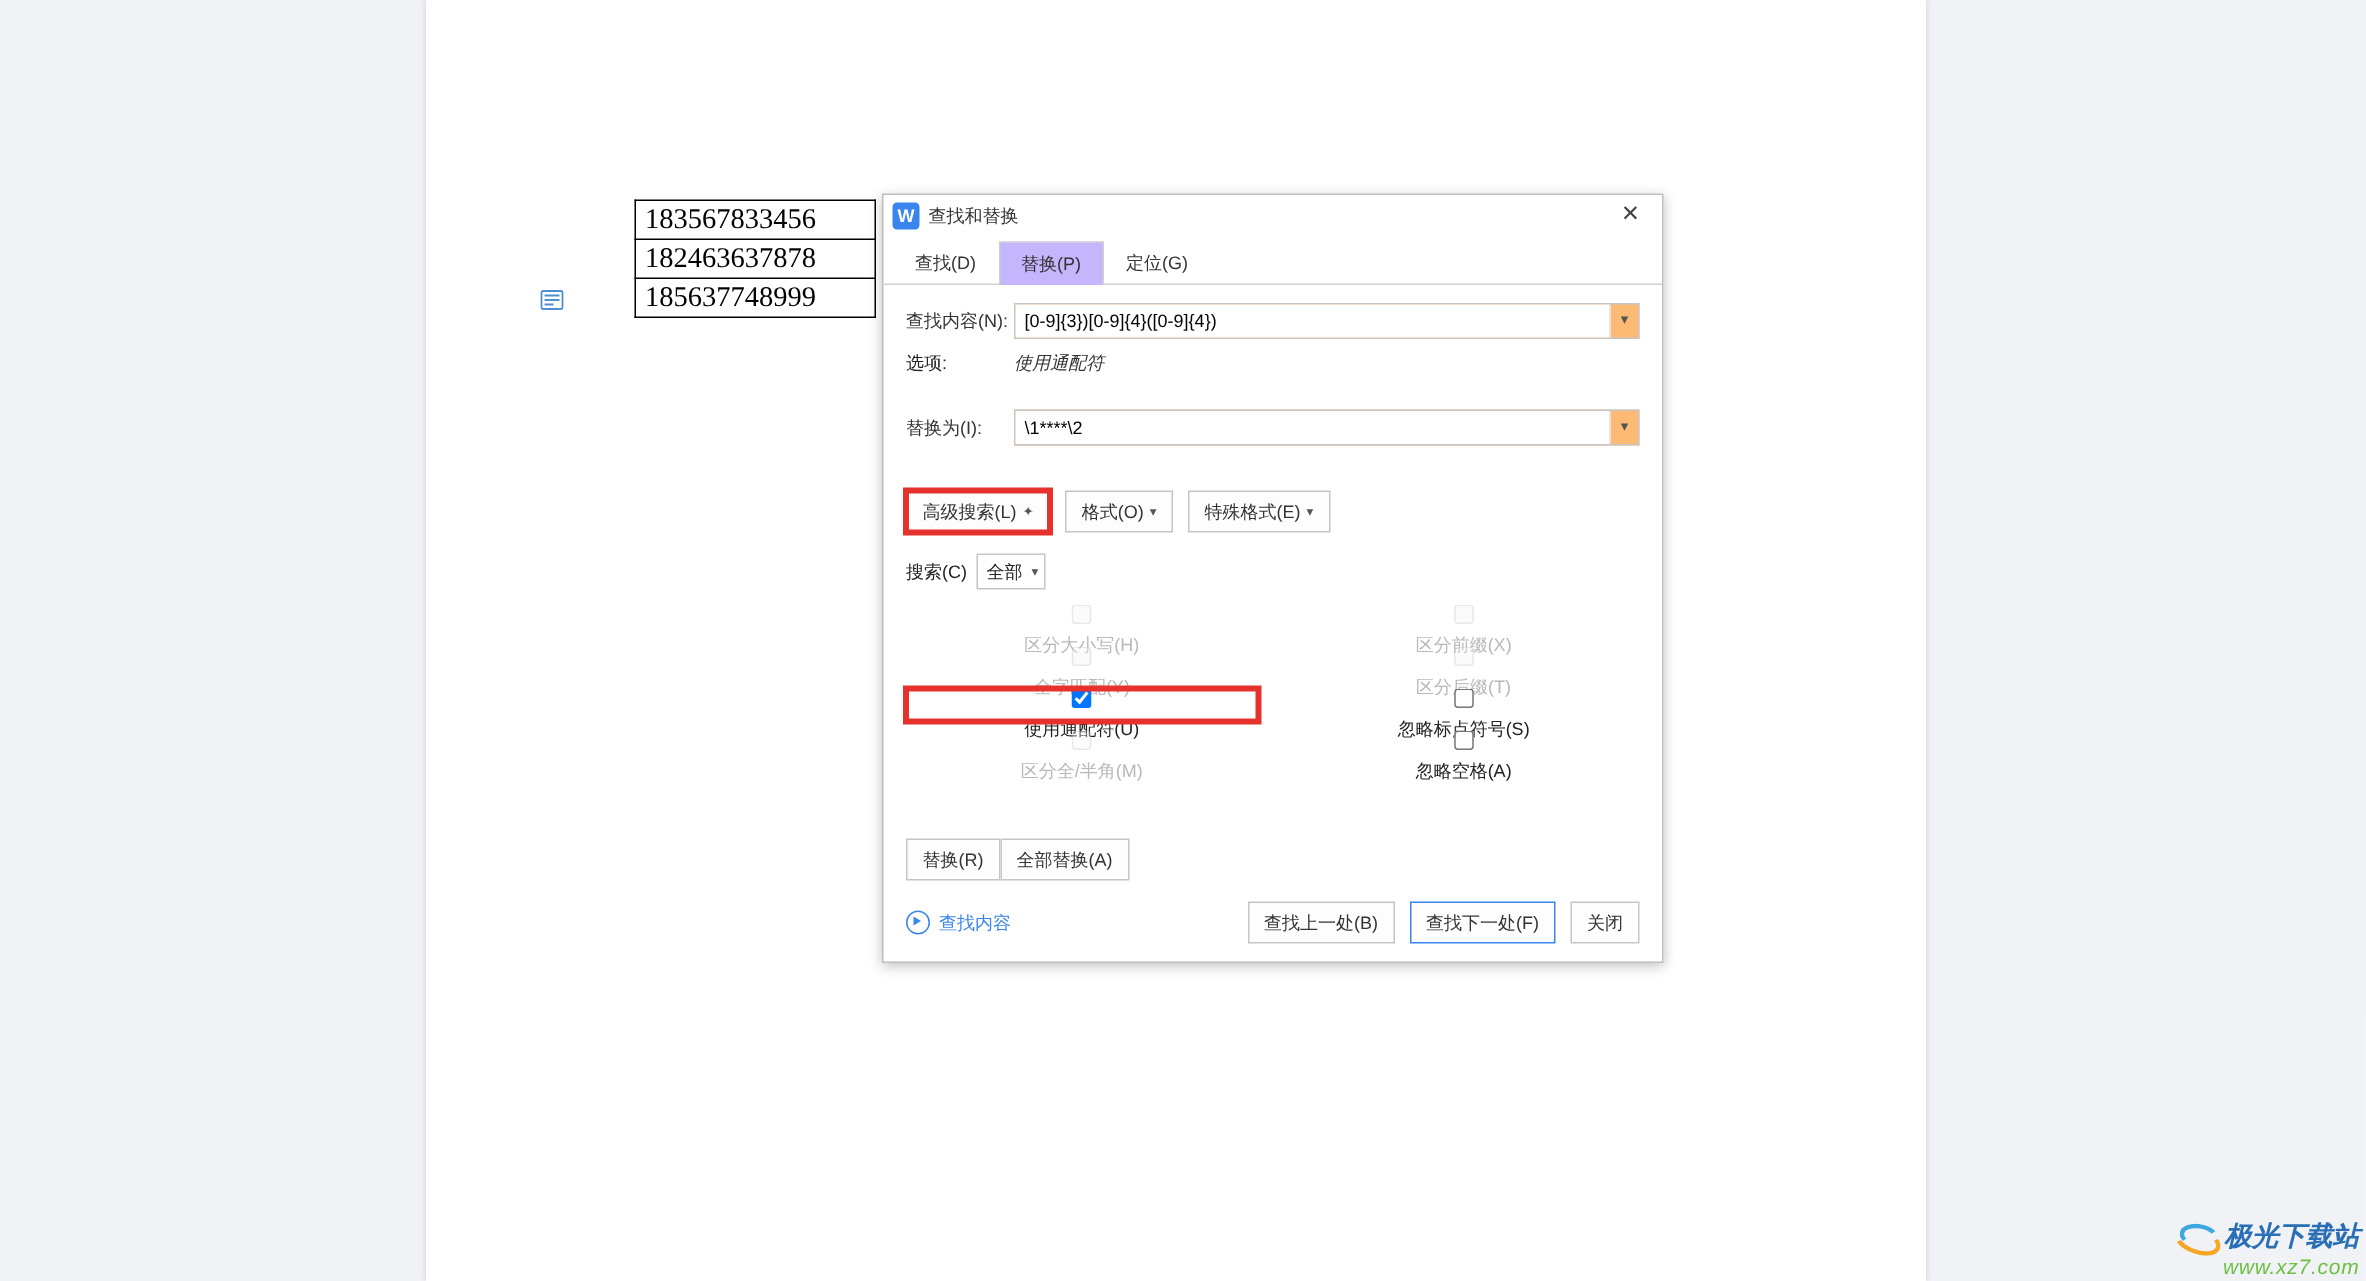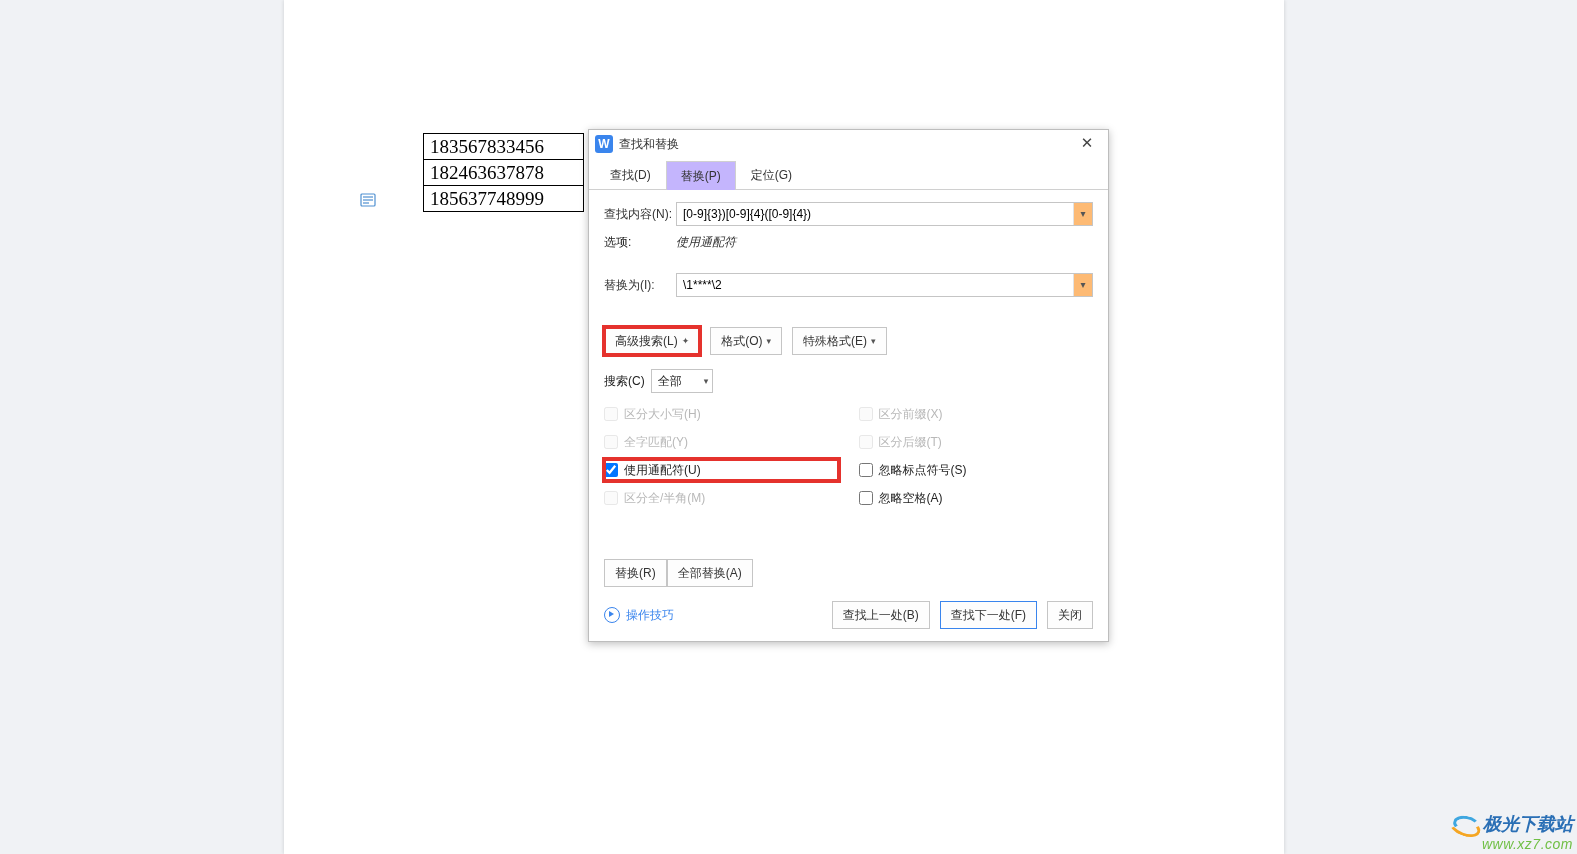--- a/index.html
+++ b/index.html
@@ -212,40 +212,41 @@
     font-size: 12px;
     margin-bottom: 10px;
     gap: 6px;
   }
   .small-select {
     display: inline-flex;
     align-items: center;
     border: 1px solid #c5c5c5;
     height: 22px;
     padding: 0 4px 0 6px;
-    gap: 22px;
+    gap: 6px;
     font-size: 12px;
     cursor: pointer;
   }
   .small-select .arrow { font-size: 9px; color: #555; }
 
   
   .check-grid {
     display: grid;
     grid-template-columns: 1fr 1fr;
     column-gap: 20px;
     row-gap: 6px;
     font-size: 12px;
     margin-bottom: 50px;
   }
   .chk {
     display: flex;
     align-items: center;
     gap: 6px;
     height: 22px;
+    flex-direction: column;
   }
   .chk input[type=checkbox] {
     width: 14px;
     height: 14px;
     margin: 0;
   }
   .chk.disabled { color: #b8b8b8; }
   .chk.disabled input[type=checkbox] { opacity: 0.5; }
 
   
@@ -462,21 +463,21 @@
         <span>替换(R)</span>
       </button>
       <button class="btn">
         <span>全部替换(A)</span>
       </button>
     </div>
 
     <div class="bottom-bar">
       <div class="tips">
         <span class="play"></span>
-        <span>操作技巧</span>
+        <span>查找内容</span>
       </div>
       <div class="spacer"></div>
       <button class="btn">
         <span>查找上一处(B)</span>
       </button>
       <button class="btn primary-focus">
         <span>查找下一处(F)</span>
       </button>
       <button class="btn">
         <span>关闭</span>

